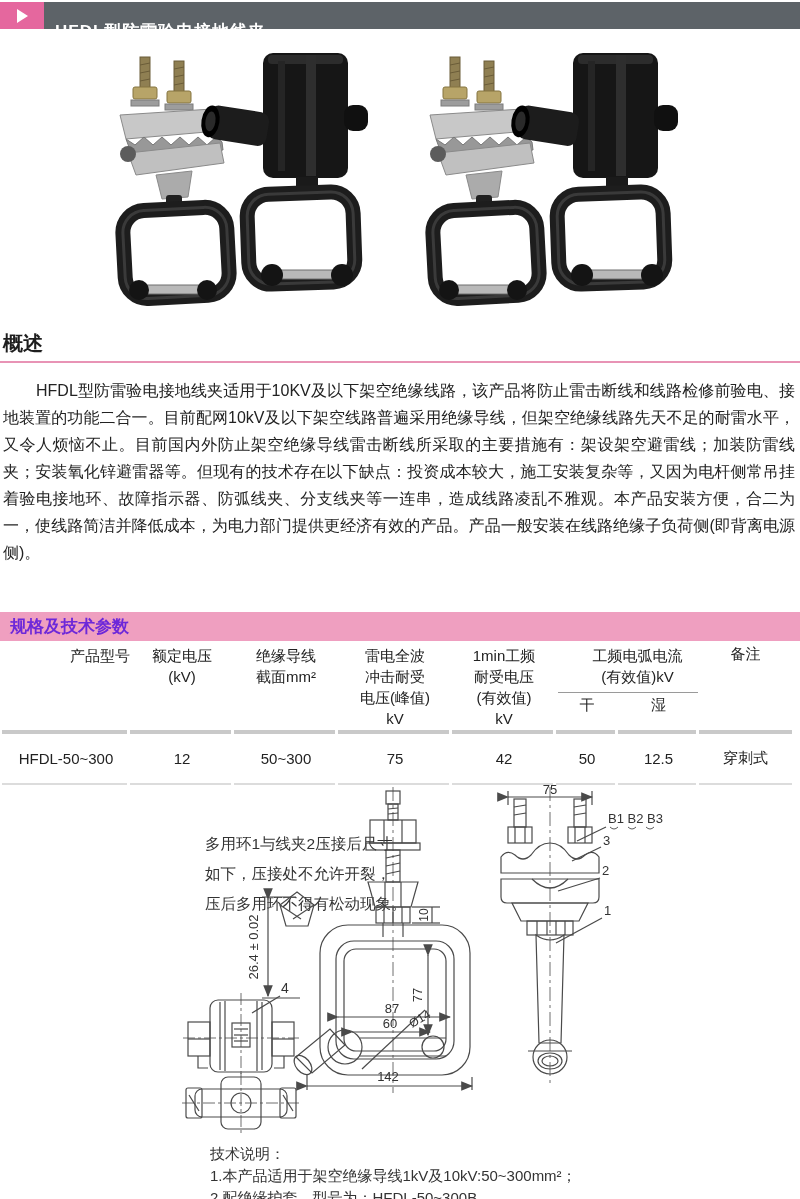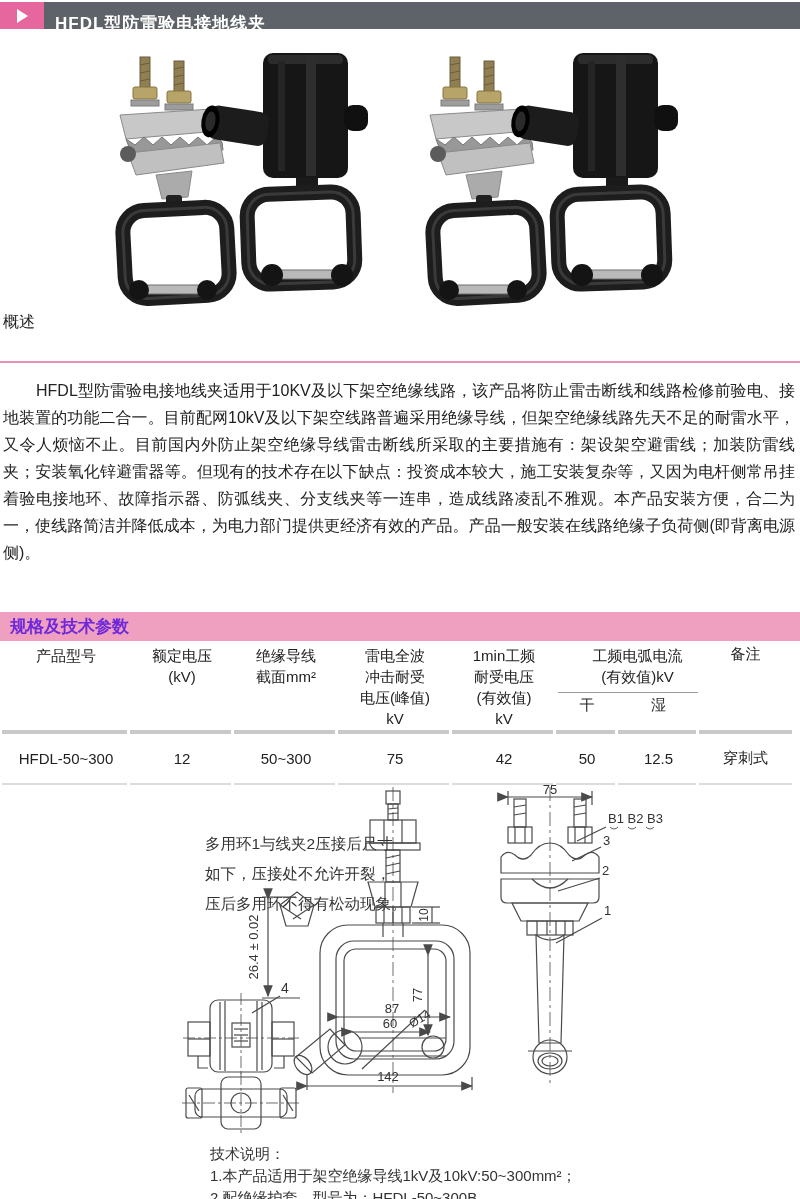--- a/index.html
+++ b/index.html
@@ -3,35 +3,35 @@
 <meta charset="utf-8">
 <style>
   html,body{margin:0;padding:0;background:#fff;}
   body{font-family:"Liberation Sans","DejaVu Sans",sans-serif;color:#2b2b2b;}
   .page{position:relative;width:800px;height:1199px;background:#fff;overflow:hidden;}
 
   
   .hdr{position:absolute;left:0;top:2px;width:800px;height:27px;background:#5d6368;}
   .hdr-tab{position:absolute;left:0;top:0;width:44px;height:27px;background:#e5679e;display:flex;align-items:center;justify-content:center;}
   .hdr-tri{width:0;height:0;border-left:11px solid #fff;border-top:7px solid transparent;border-bottom:7px solid transparent;}
-  .hdr-title{position:absolute;left:55px;top:8px;height:27px;line-height:27px;color:#fff;font-size:17px;font-weight:bold;letter-spacing:1px;}
+  .hdr-title{position:absolute;left:55px;top:16px;height:27px;line-height:27px;color:#fff;font-size:17px;font-weight:bold;letter-spacing:1px;}
 
   
-  .ov-title{position:absolute;left:3px;top:312px;font-size:16px;font-weight:normal;color:#1e1e1e;}
+  .ov-title{position:absolute;left:3px;top:330px;font-size:20px;font-weight:bold;color:#1e1e1e;}
   .ov-rule{position:absolute;left:0;top:361px;width:800px;height:2px;background:#e893b5;}
   .ov-text{position:absolute;left:3px;top:377px;width:792px;font-size:16px;line-height:27px;text-align:justify;text-indent:33px;color:#222;}
 
   
   .spec-bar{position:absolute;left:0;top:612px;width:800px;height:29px;background:#ef9fc0;}
   .spec-bar span{display:block;margin-left:10px;line-height:29px;font-size:17px;font-weight:bold;color:#6d28d9;}
   .tbl{position:absolute;left:2px;top:645px;width:796px;font-size:15px;color:#222;}
   .thead{display:flex;}
   .th{line-height:21px;text-align:center;}
   .th div{height:21px;}
-  .c1{width:128px;text-align:center;}
+  .c1{width:128px;text-align:right;}
   .c2{width:104px;}.c3{width:104px;}.c4{width:114px;}.c5{width:104px;}
   .cg{width:143px;}
   .c6{width:62px;display:inline-block;text-align:center;}
   .c7{width:81px;display:inline-block;text-align:center;}
   .c8{width:93px;font-family:Liberation Mono, monospace;}
   .cg .gl{text-align:center;padding-left:20px;}
   .grule{width:140px;height:1px;background:#9a9a9a;margin:5px 0 1px 2px;}
   .sep{display:flex;margin-top:1px;}
   .sep div{height:4px;background:#c9c9c9;margin-right:3px;}
   .sep2{display:flex;margin-top:0;}

